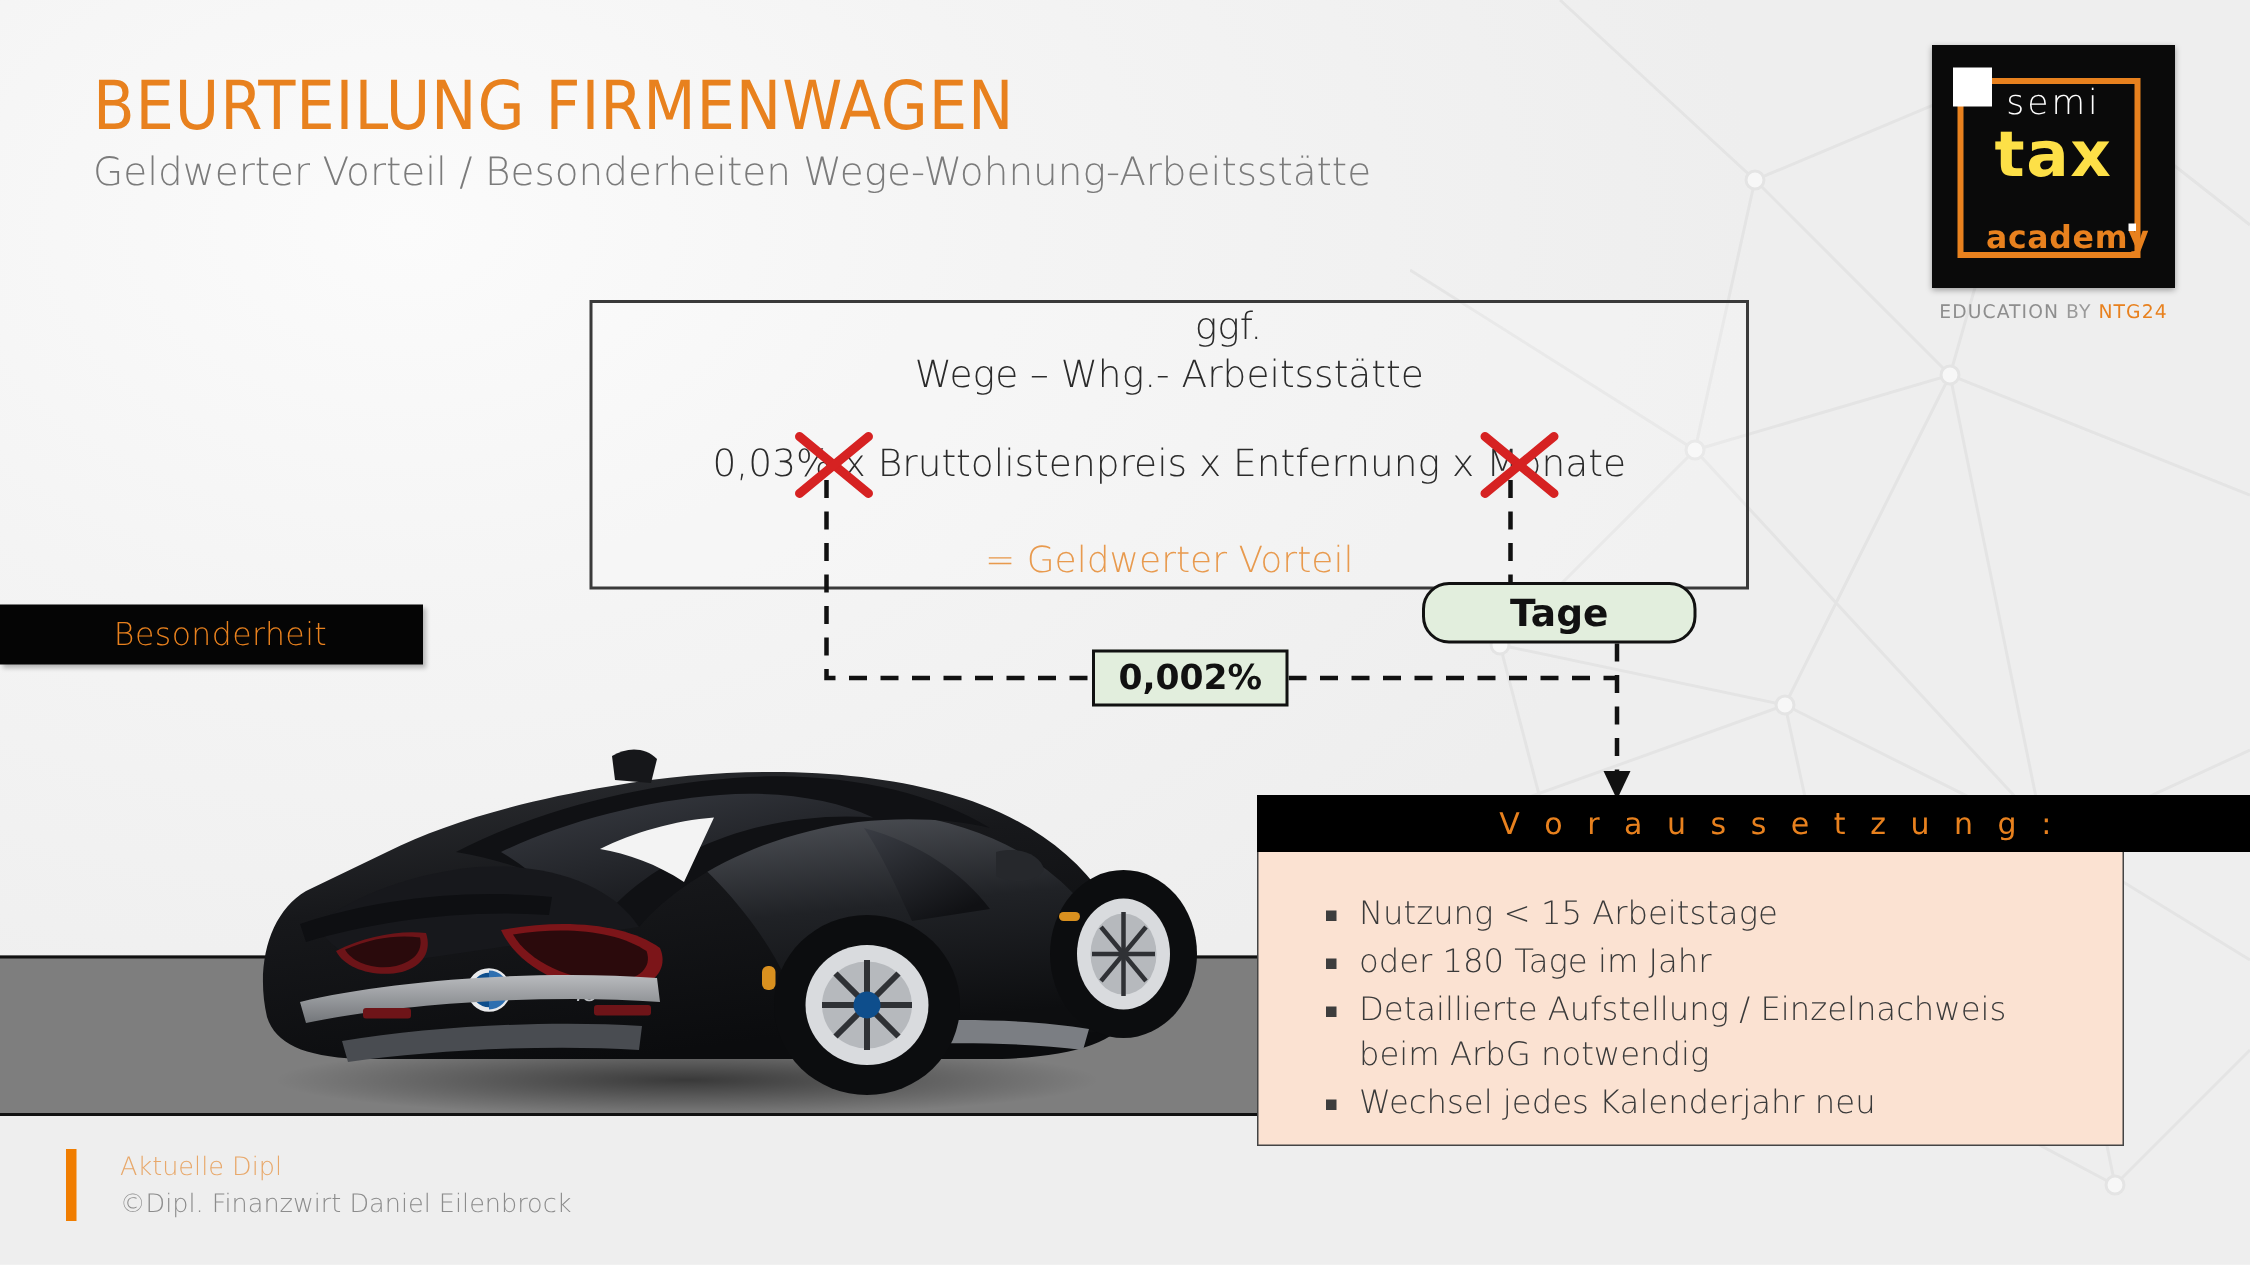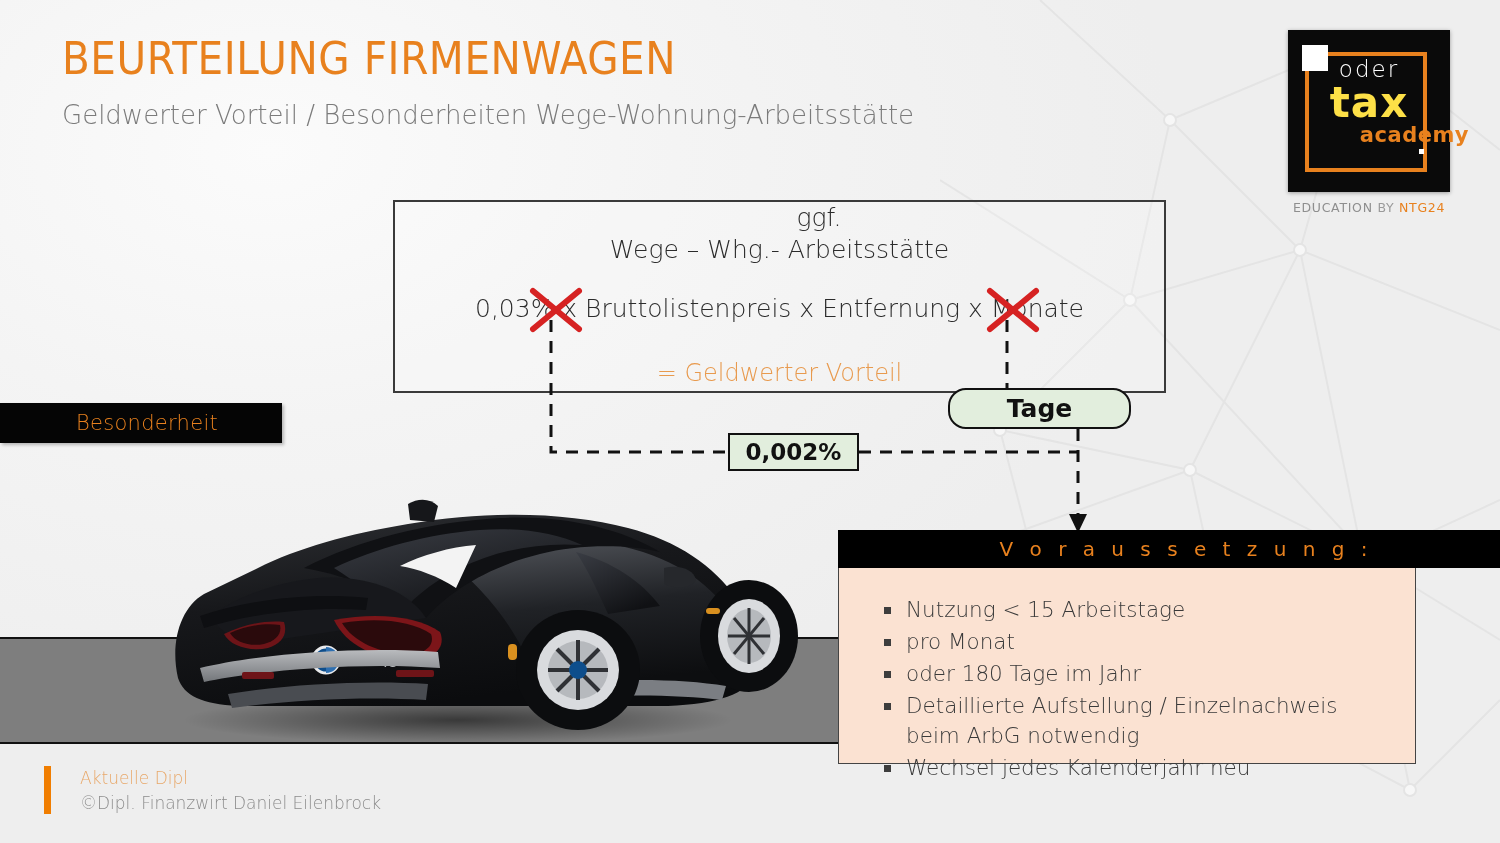--- a/index.html
+++ b/index.html
@@ -10,21 +10,21 @@
   }
   #slide{
     position:relative;width:1500px;height:843px;overflow:hidden;
     background:
       radial-gradient(ellipse 900px 600px at 18% 18%, #fbfbfb 0%, #f4f4f4 45%, #eeeeee 100%);
   }
   
   #net{position:absolute;right:0;top:0;width:560px;height:843px;opacity:.55;pointer-events:none;}
   
   .title{
-    position:absolute;left:62px;top:32px;
+    position:absolute;left:62px;top:44px;
     font-size:45px;letter-spacing:.6px;font-weight:300;
     color:#e8811e;white-space:nowrap;
     font-family:"DejaVu Sans Condensed","Liberation Sans",sans-serif;
   }
   .subtitle{
     position:absolute;left:62px;top:100px;
     font-size:26px;font-weight:300;color:#7b7b7b;white-space:nowrap;
   }
   
   .logo-box{
@@ -40,21 +40,21 @@
   }
   .logo-semi{
     position:absolute;left:0;top:26px;width:162px;text-align:center;
     color:#ffffff;font-size:23px;letter-spacing:2px;font-weight:300;
   }
   .logo-tax{
     position:absolute;left:0;top:50px;width:162px;text-align:center;
     color:#fde047;font-size:42px;font-weight:700;letter-spacing:1px;line-height:46px;
   }
   .logo-academy{
-    position:absolute;left:0;top:93px;width:181px;text-align:right;
+    position:absolute;left:0;top:116px;width:181px;text-align:center;
     color:#e8811e;font-size:21px;font-weight:600;letter-spacing:.5px;
   }
   .logo-dot{position:absolute;left:131px;top:119px;width:5px;height:5px;background:#fff;}
   .logo-caption{
     position:absolute;left:1288px;top:200px;width:162px;text-align:center;
     font-size:12.5px;letter-spacing:.7px;color:#8e8e8e;white-space:nowrap;
   }
   .logo-caption .by{color:#9a9a9a;}
   .logo-caption .ntg{color:#e8811e;}
   
@@ -168,21 +168,21 @@
         <circle cx="420" cy="40" r="6"></circle>
     </g>
   </svg>
 
   <div class="title">BEURTEILUNG FIRMENWAGEN</div>
   <div class="subtitle">Geldwerter Vorteil /  Besonderheiten Wege-Wohnung-Arbeitsstätte</div>
 
   <div class="logo-box">
     <div class="logo-frame"></div>
     <div class="logo-sq"></div>
-    <div class="logo-semi">oder</div>
+    <div class="logo-semi">semi</div>
     <div class="logo-tax">tax</div>
     <div class="logo-academy">academy</div>
     <div class="logo-dot"></div>
   </div>
   <div class="logo-caption">
     <span class="edu">EDUCATION</span>
     <span class="by">BY</span>
     <span class="ntg">NTG24</span>
   </div>
 
@@ -323,21 +323,20 @@
 
   <div class="gbox" id="box-tage">Tage</div>
   <div class="gbox" id="box-pct">0,002%</div>
 
   <div class="vor-head">
     <span>V o r a u s s e t z u n g :</span>
   </div>
   <div class="vor-body">
     <ul>
       <li>Nutzung &lt; 15 Arbeitstage</li>
-      <li>pro Monat</li>
       <li>oder 180 Tage im Jahr</li>
       <li>Detaillierte Aufstellung /  Einzelnachweis beim ArbG notwendig</li>
       <li>Wechsel jedes Kalenderjahr neu</li>
     </ul>
   </div>
 
   <div class="foot-bar"></div>
   <div class="foot-l1">Aktuelle Dipl</div>
   <div class="foot-l2">©Dipl. Finanzwirt Daniel Eilenbrock</div>
 

